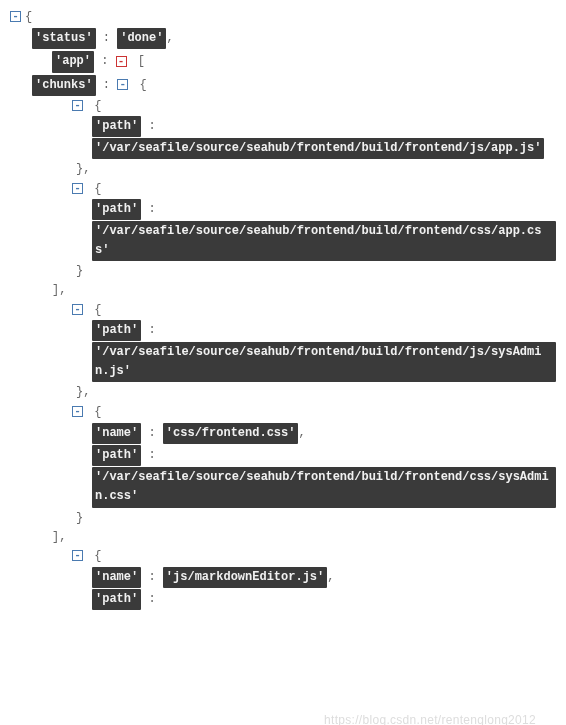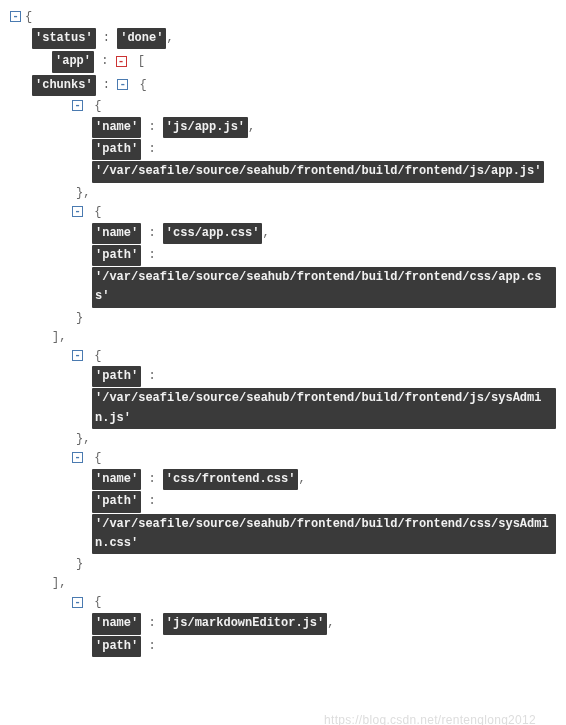--- a/index.html
+++ b/index.html
@@ -74,32 +74,26 @@
 <div class="line lv2">
   <span class="hl">'app'</span><span class="punct"> : </span><span class="toggle t-red">-</span><span class="punct"> [</span>
 </div>
 
 <div class="line lv1">
   <span class="hl">'chunks'</span><span class="punct"> : </span><span class="toggle t-blue">-</span><span class="punct"> {</span>
 </div>
 <div class="line lv3">
   <span class="toggle t-blue">-</span><span class="punct"> {</span>
 </div>
-<div class="line lv4">
-  <span class="hl">'name'</span><span class="punct"> : </span><span class="hl">'js/app.js'</span><span class="punct">,</span>
-</div>
 <div class="wrap">
   <span class="hl">'path'</span><span class="punct"> : </span><span class="hl">'/var/seafile/source/seahub/frontend/build/frontend/js/app.js'</span>
 </div>
 <div class="line lv3b"><span class="punct">},</span></div>
 <div class="line lv3">
   <span class="toggle t-blue">-</span><span class="punct"> {</span>
-</div>
-<div class="line lv4">
-  <span class="hl">'name'</span><span class="punct"> : </span><span class="hl">'css/app.css'</span><span class="punct">,</span>
 </div>
 <div class="wrap">
   <span class="hl">'path'</span><span class="punct"> : </span><span class="hl">'/var/seafile/source/seahub/frontend/build/frontend/css/app.css'</span>
 </div>
 <div class="line lv3b"><span class="punct">}</span></div>
 <div class="line lv2"><span class="punct">],</span></div>
 
 <div class="line lv3">
   <span class="toggle t-blue">-</span><span class="punct"> {</span>
 </div>

